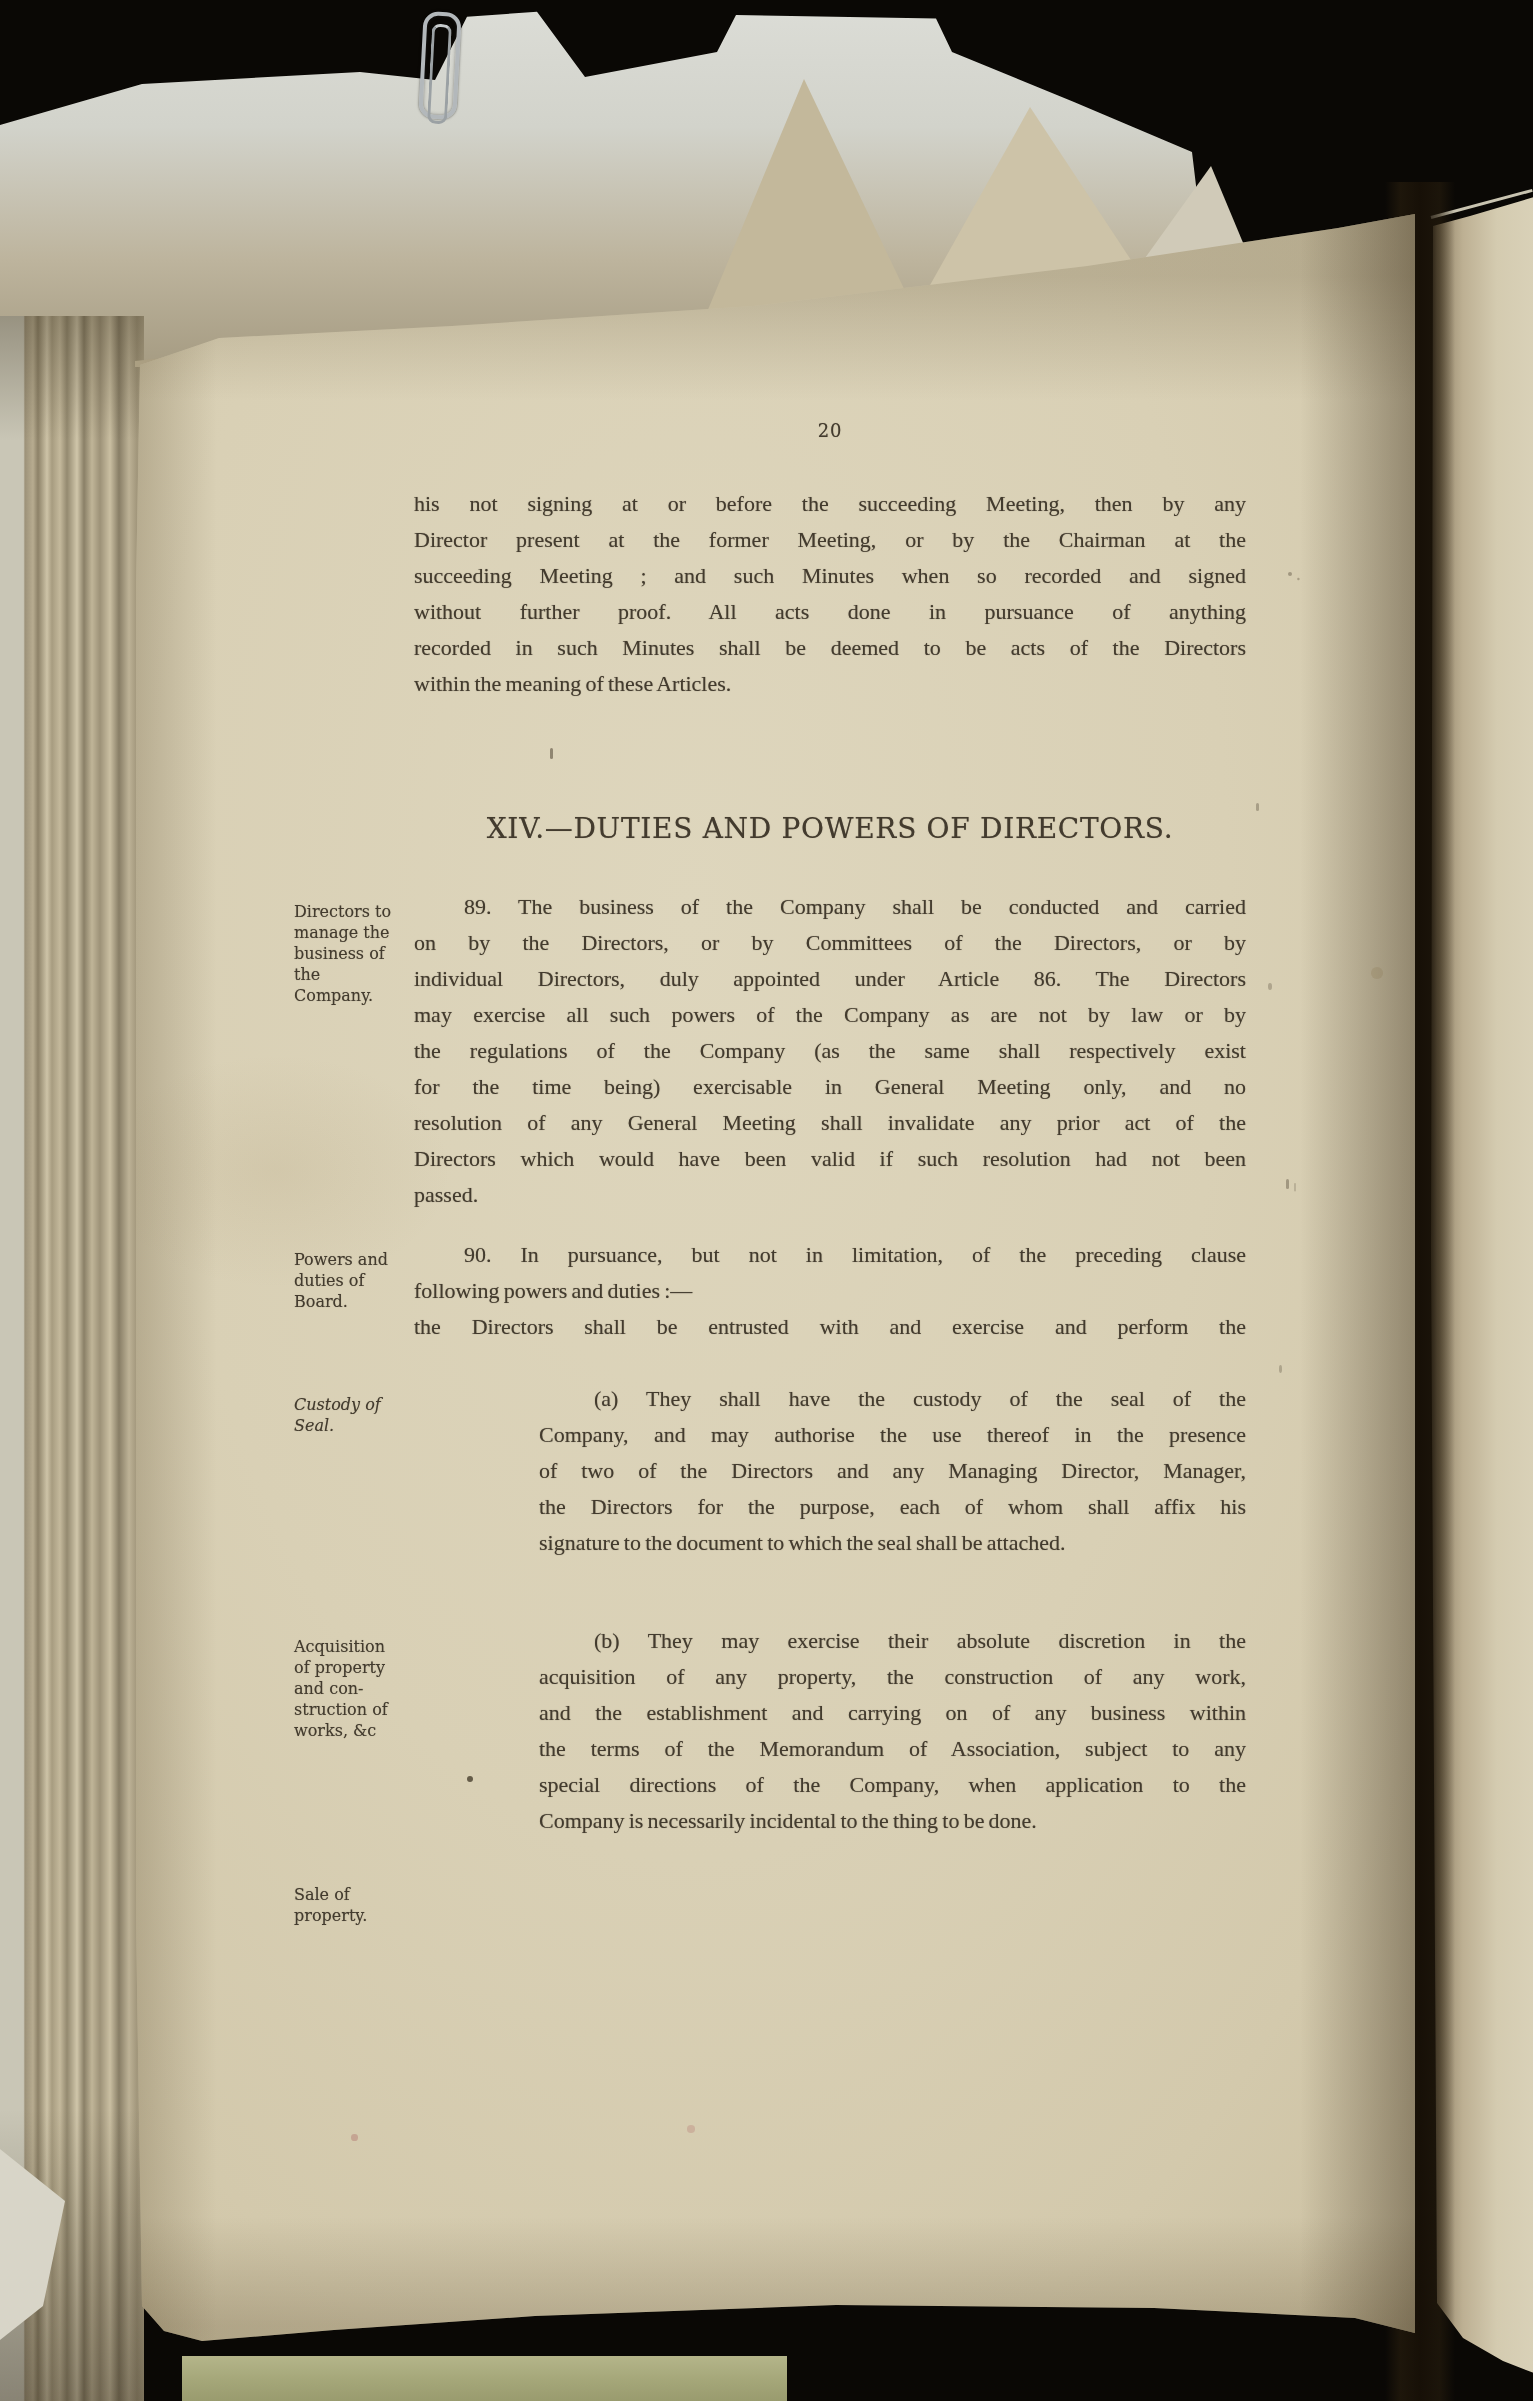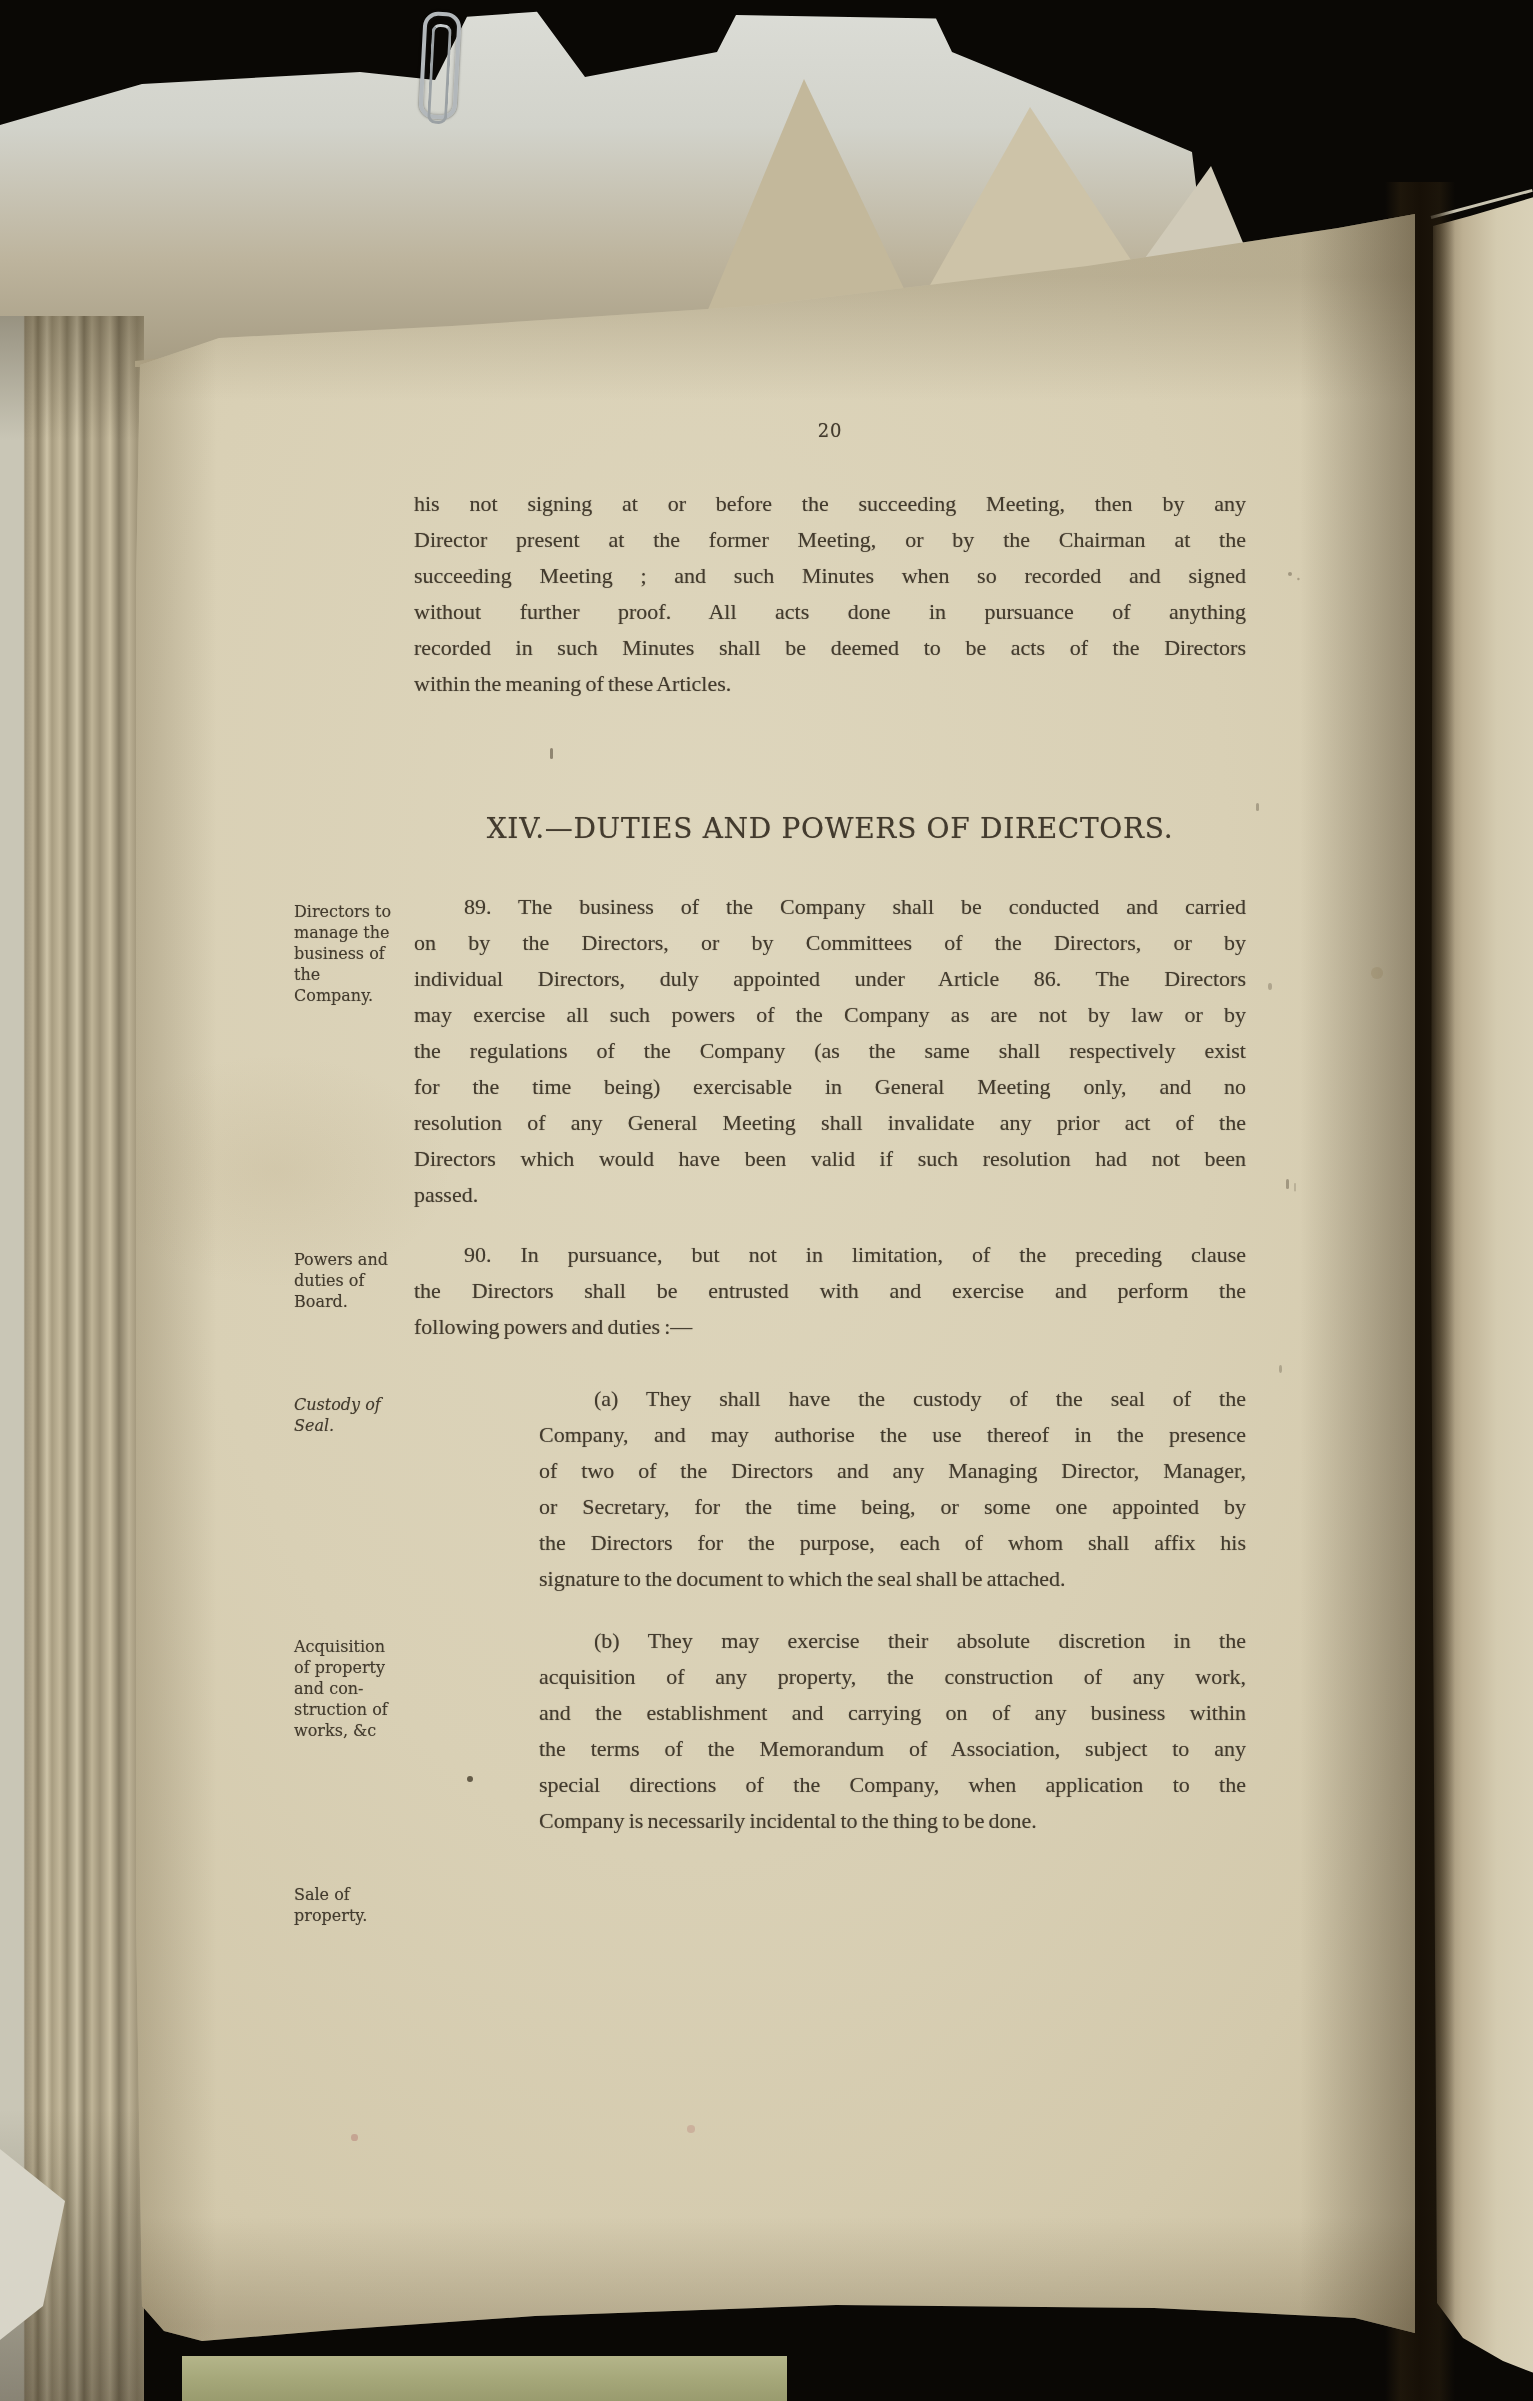--- a/index.html
+++ b/index.html
@@ -234,33 +234,32 @@
       <div class="tline tline-last">passed.</div>
     </div>
 
   <div class="block margin-note" style="top:1249px;">
       <div class="tline tline-first">Powers and</div>
       <div class="tline">duties of</div>
       <div class="tline tline-last">Board.</div>
     </div>
   <div class="block textblock body-col" style="top:1237px;">
       <div class="tline tline-first">90. In pursuance, but not in limitation, of the preceding clause</div>
+      <div class="tline tline-last">following powers and duties :—</div>
       <div class="tline">the Directors shall be entrusted with and exercise and perform the</div>
-      <div class="tline tline-last">following powers and duties :—</div>
     </div>
 
   <div class="block margin-note" style="top:1394px;font-style:italic;">
       <div class="tline tline-first">Custody of</div>
       <div class="tline tline-last">Seal.</div>
     </div>
   <div class="block textblock clause clause-col" style="top:1381px;">
       <div class="tline tline-first">(a) They shall have the custody of the seal of the</div>
       <div class="tline">Company, and may authorise the use thereof in the presence</div>
       <div class="tline">of two of the Directors and any Managing Director, Manager,</div>
-      <div class="tline">or Secretary, for the time being, or some one appointed by</div>
       <div class="tline">the Directors for the purpose, each of whom shall affix his</div>
       <div class="tline tline-last">signature to the document to which the seal shall be attached.</div>
     </div>
 
   <div class="block margin-note" style="top:1636px;">
       <div class="tline tline-first">Acquisition</div>
       <div class="tline">of property</div>
       <div class="tline">and con-</div>
       <div class="tline">struction of</div>
       <div class="tline tline-last">works, &amp;c</div>

